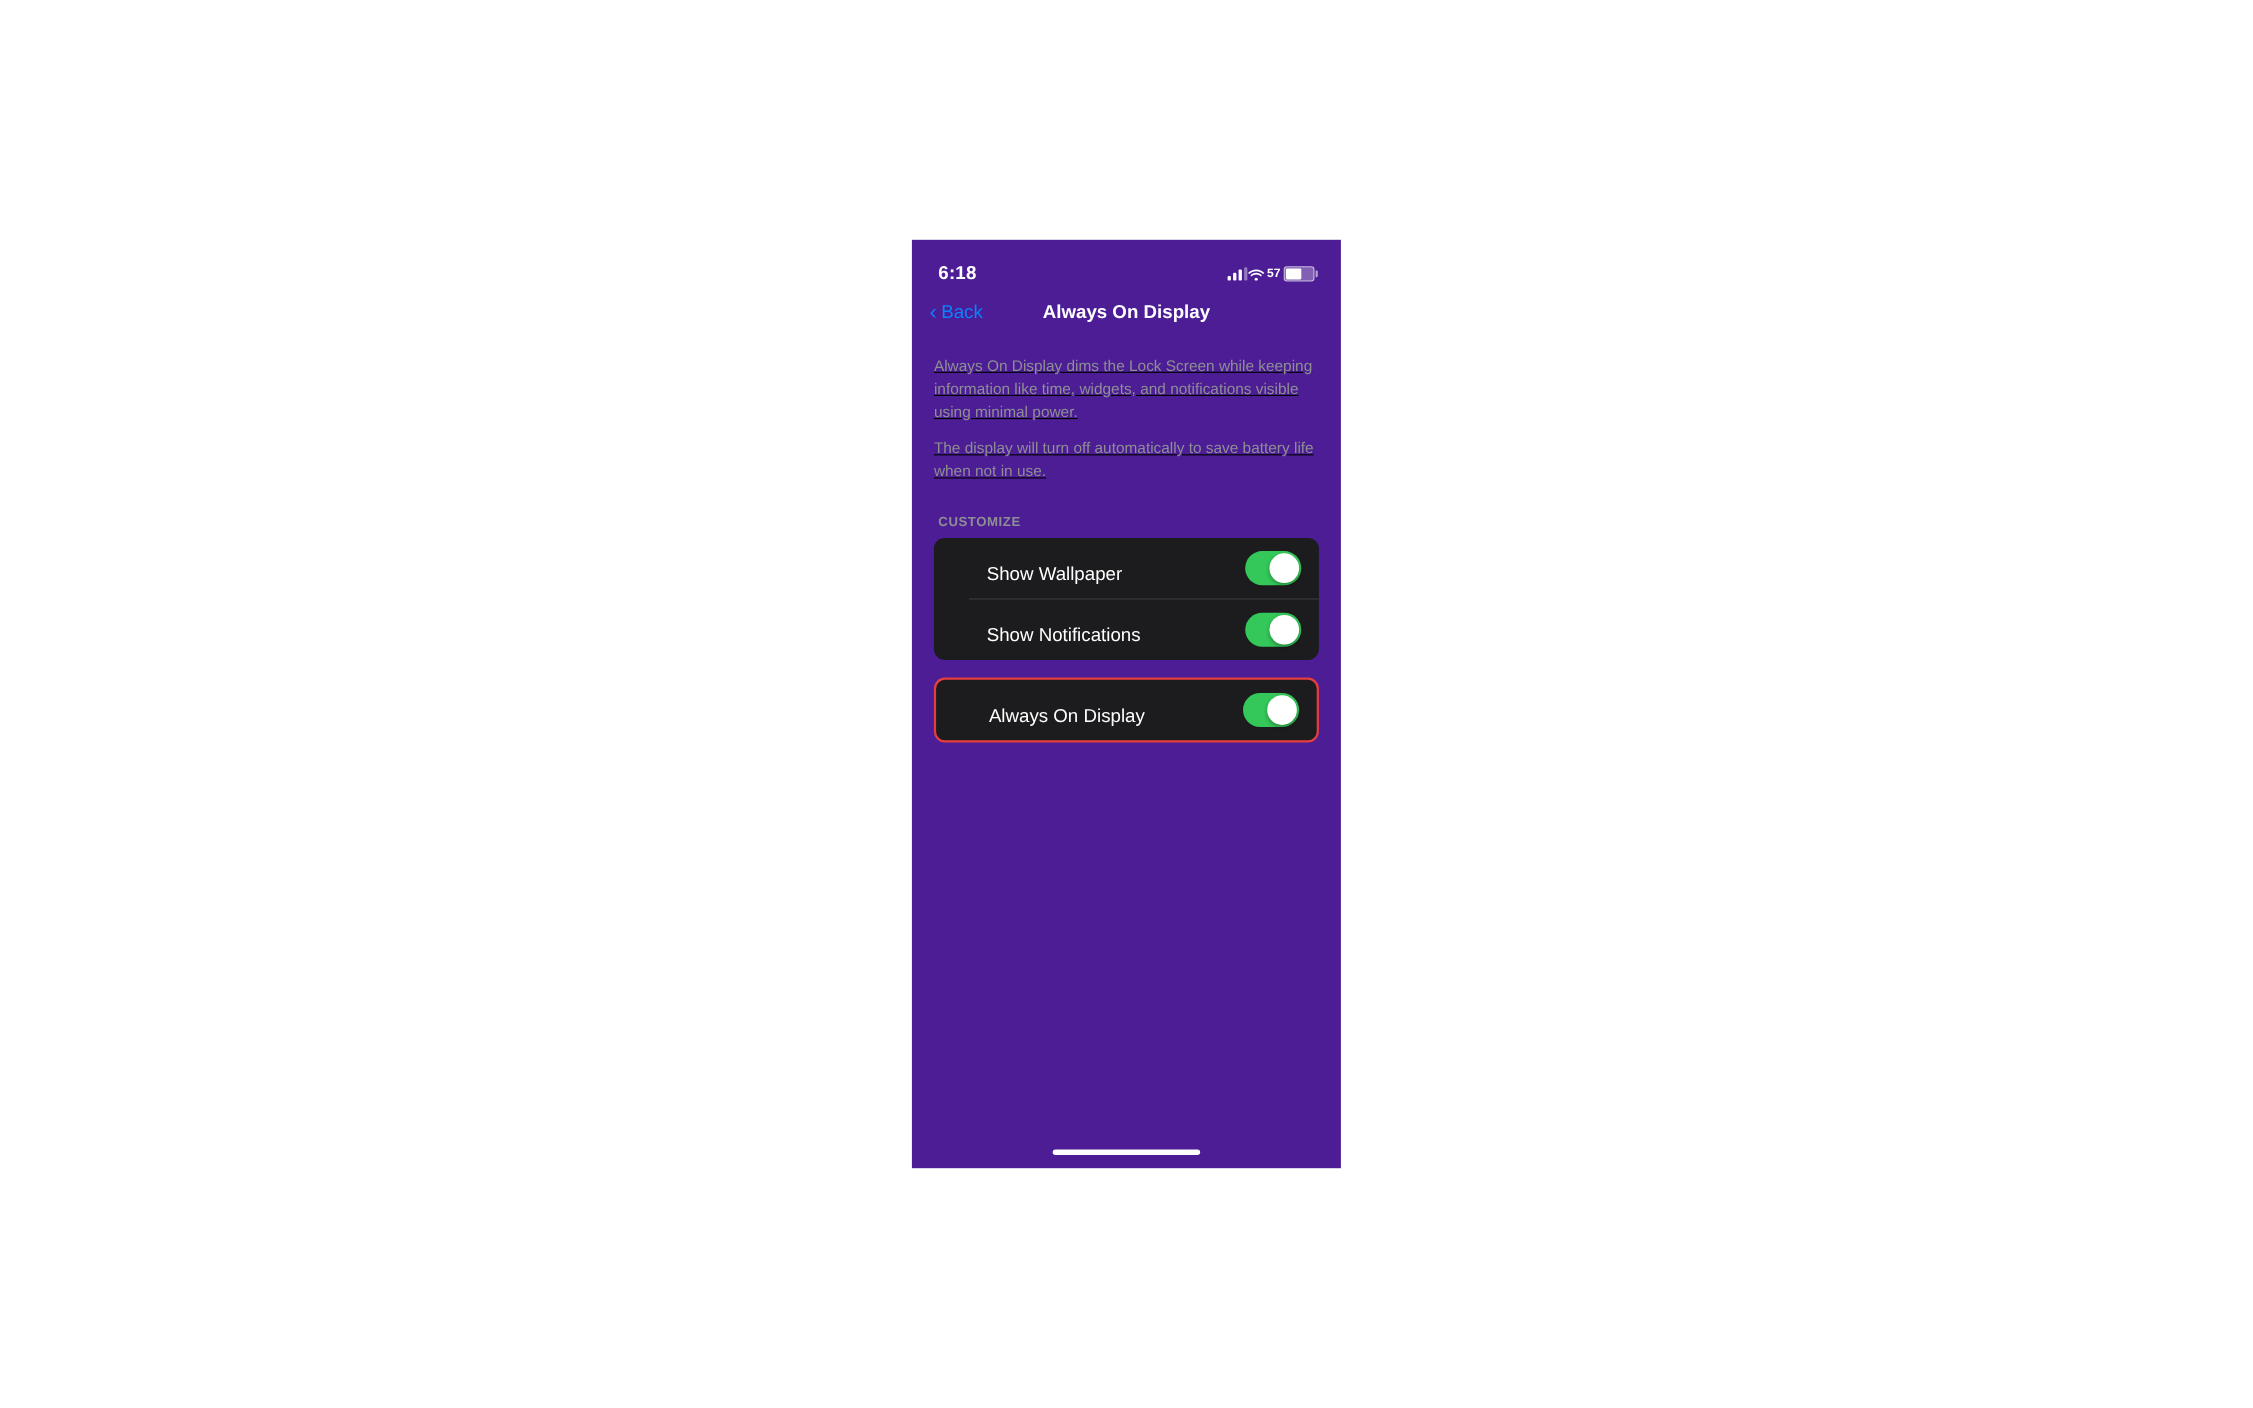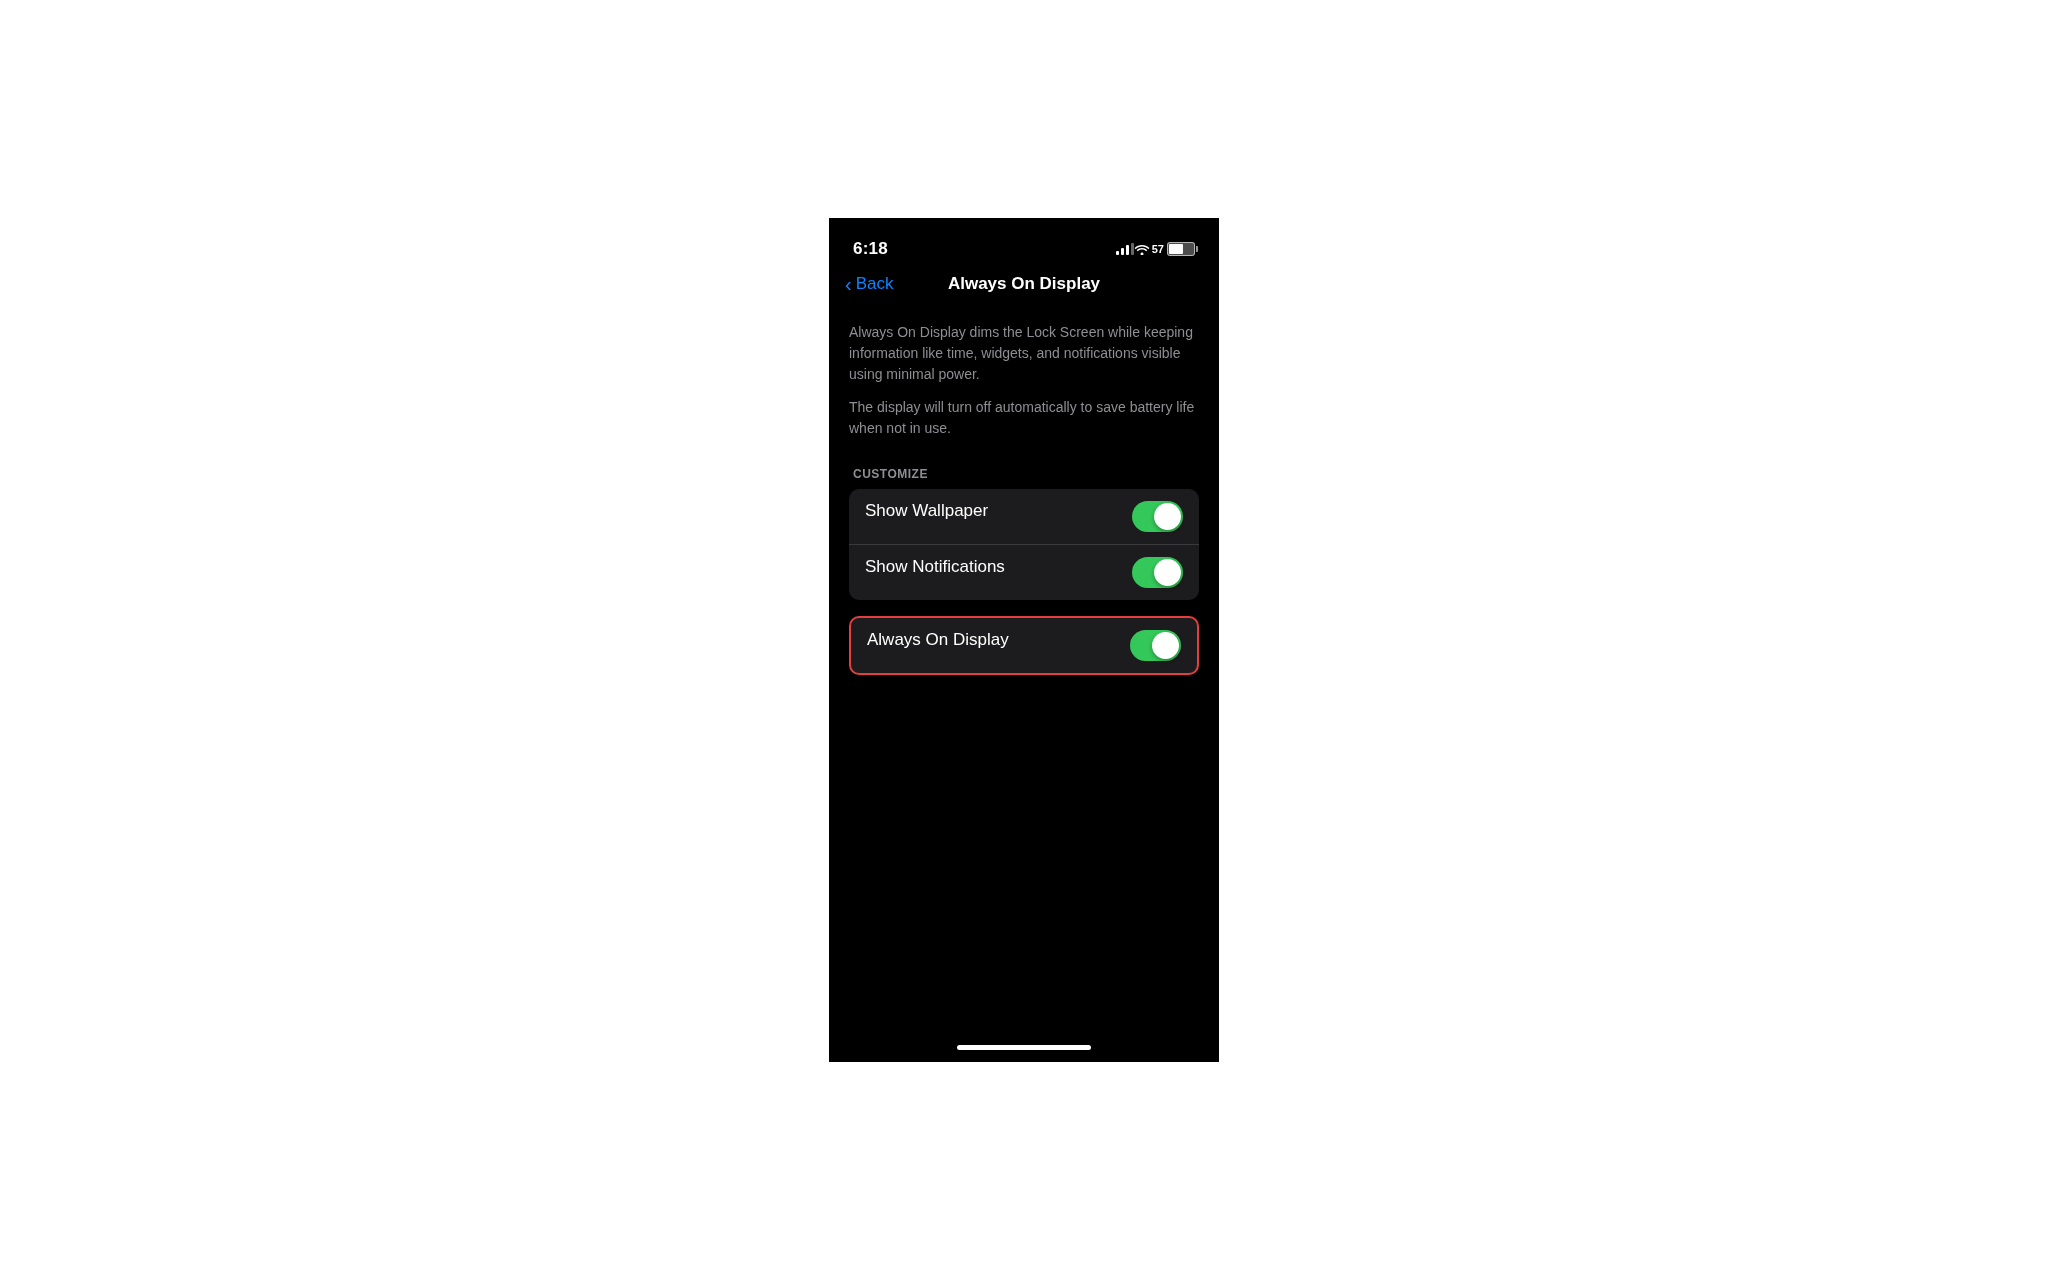--- a/index.html
+++ b/index.html
@@ -13,21 +13,21 @@
       display: flex;
       justify-content: center;
       align-items: center;
       min-height: 100vh;
       font-family: -apple-system, BlinkMacSystemFont, 'SF Pro Text', 'Helvetica Neue', sans-serif;
     }
 
     .phone-frame {
       width: 390px;
       min-height: 844px;
-      background: #000000;
+      background: #4c1d95;
       border-radius: 0;
       position: relative;
       overflow: hidden;
       display: flex;
       flex-direction: column;
     }
 
     .status-bar {
       display: flex;
       justify-content: space-between;
@@ -169,24 +169,25 @@
 
     .settings-group {
       background: #1c1c1e;
       border-radius: 10px;
       overflow: hidden;
       margin-bottom: 16px;
     }
 
     .settings-row {
       display: flex;
-      align-items: flex-start;
+      align-items: flex-end;
       justify-content: space-between;
       padding: 12px 16px;
       min-height: 44px;
+      margin-left: 32px;
     }
 
     .settings-row:not(:last-child) {
       border-bottom: 0.5px solid #3a3a3c;
     }
 
     .settings-row-label {
       color: #ffffff;
       font-size: 17px;
     }

